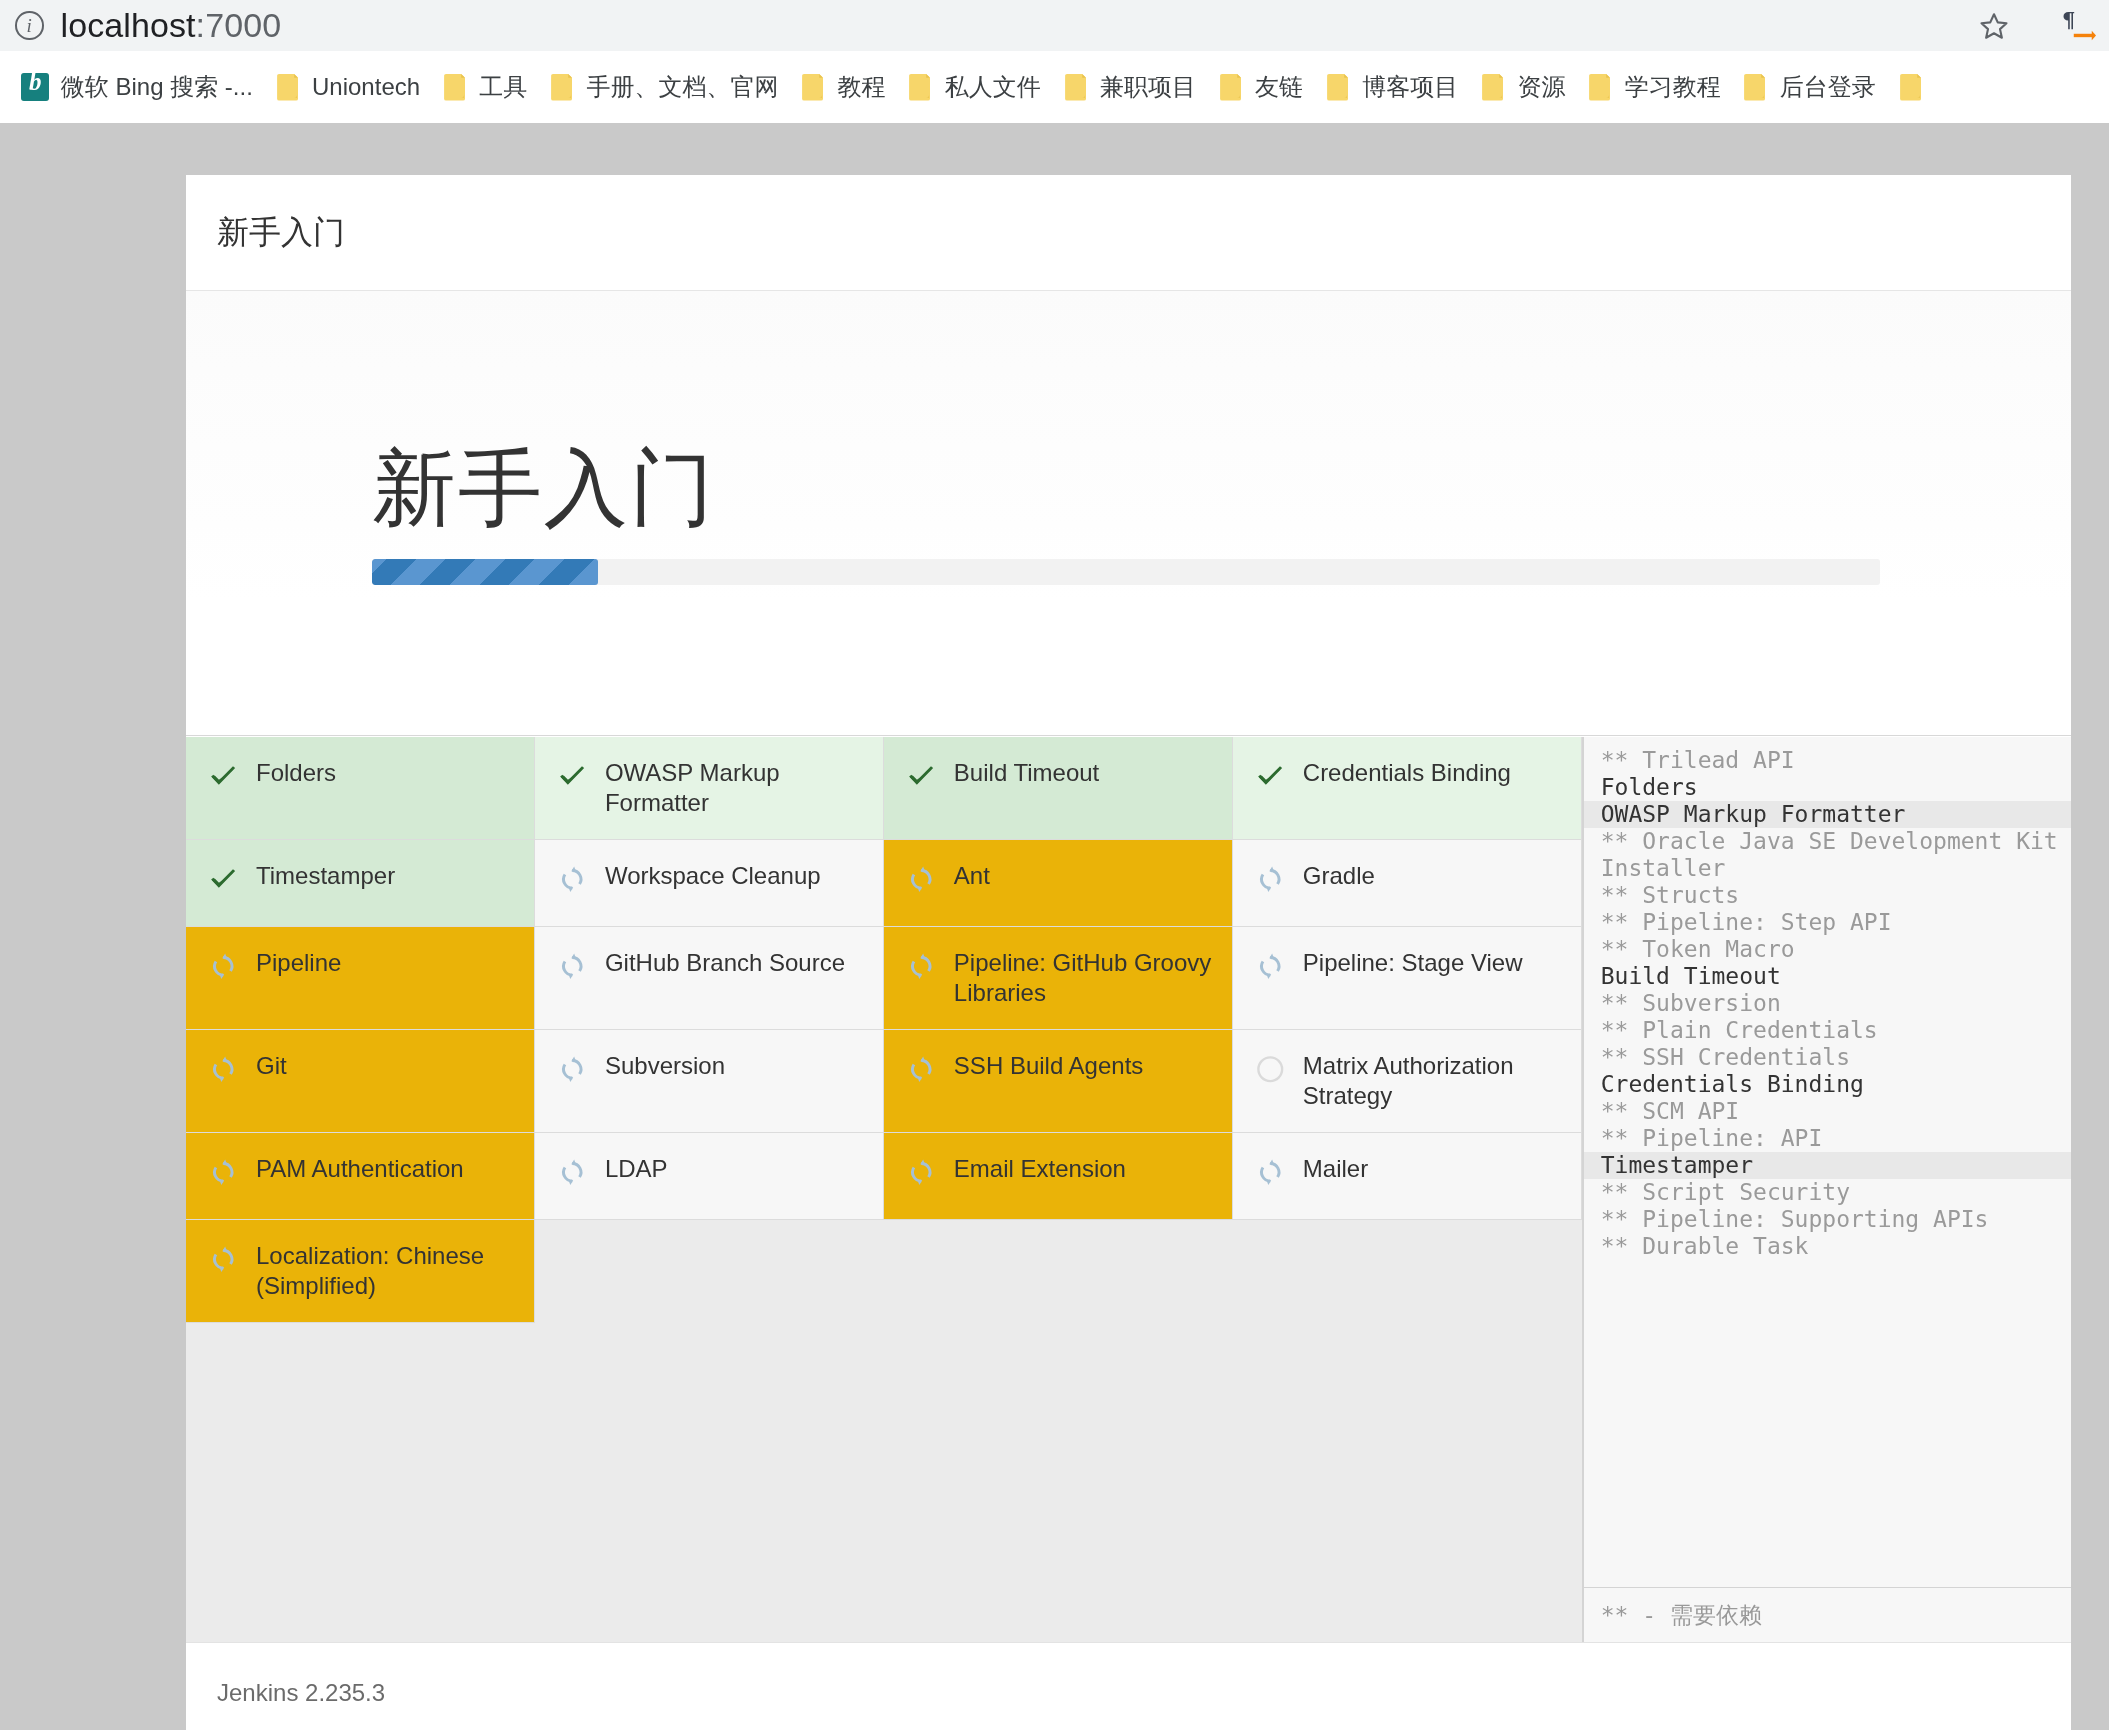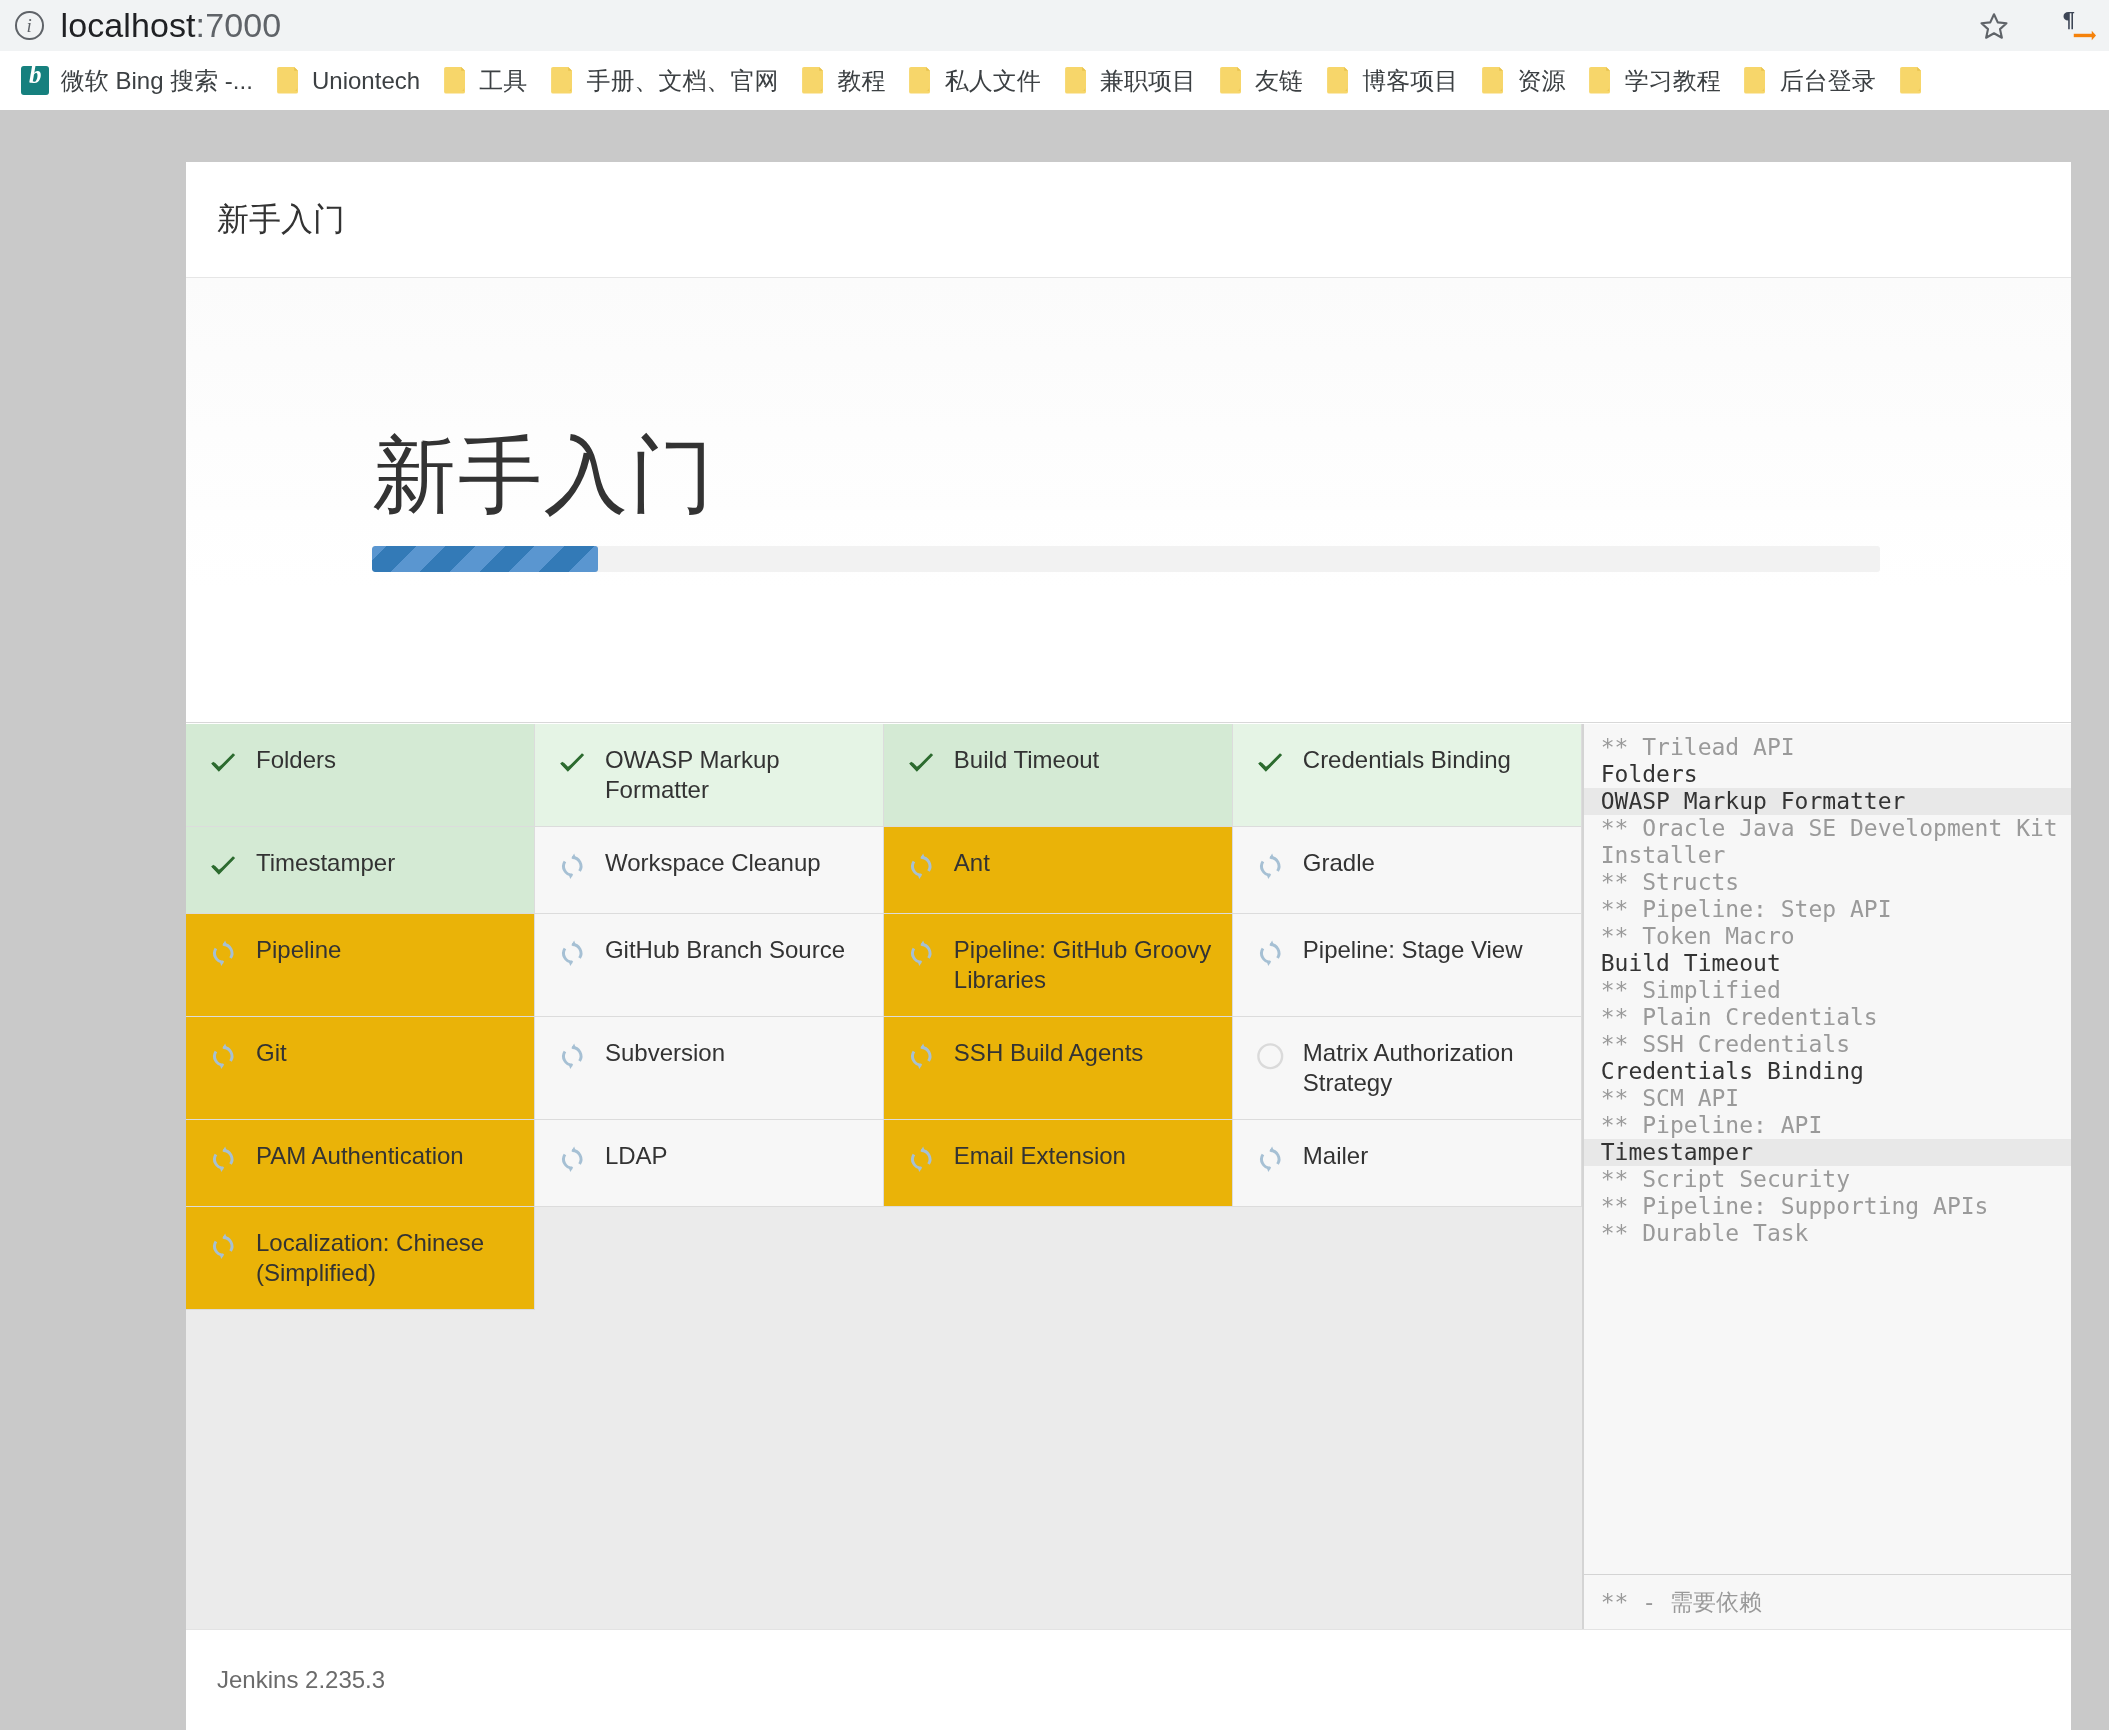--- a/index.html
+++ b/index.html
@@ -61,21 +61,21 @@
   .star-btn svg { width: 30px; height: 30px; }
   .ext-icon {
     position: absolute;
     right: 5.7px; top: 5.7px;
     width: 53px; height: 42px;
     display: flex; align-items: center; justify-content: center;
   }
 
   
   .bookmarks {
-    height: 59px;
+    height: 72px;
     background: #ffffff;
     display: flex;
     align-items: center;
     padding: 0 3.8px 0 9.5px;
     overflow: hidden;
     white-space: nowrap;
   }
   .bm {
     display: flex;
     align-items: center;
@@ -675,21 +675,21 @@
         <div class="log-lines" id="log-lines">
             <div class="log-line dep">** Trilead API</div>
             <div class="log-line">Folders</div>
             <div class="log-line hl">OWASP Markup Formatter</div>
             <div class="log-line dep">** Oracle Java SE Development Kit</div>
             <div class="log-line dep">Installer</div>
             <div class="log-line dep">** Structs</div>
             <div class="log-line dep">** Pipeline: Step API</div>
             <div class="log-line dep">** Token Macro</div>
             <div class="log-line">Build Timeout</div>
-            <div class="log-line dep">** Simplified</div>
+            <div class="log-line dep">** Subversion</div>
             <div class="log-line dep">** Plain Credentials</div>
             <div class="log-line dep">** SSH Credentials</div>
             <div class="log-line">Credentials Binding</div>
             <div class="log-line dep">** SCM API</div>
             <div class="log-line dep">** Pipeline: API</div>
             <div class="log-line hl">Timestamper</div>
             <div class="log-line dep">** Script Security</div>
             <div class="log-line dep">** Pipeline: Supporting APIs</div>
             <div class="log-line dep">** Durable Task</div>
           </div>

